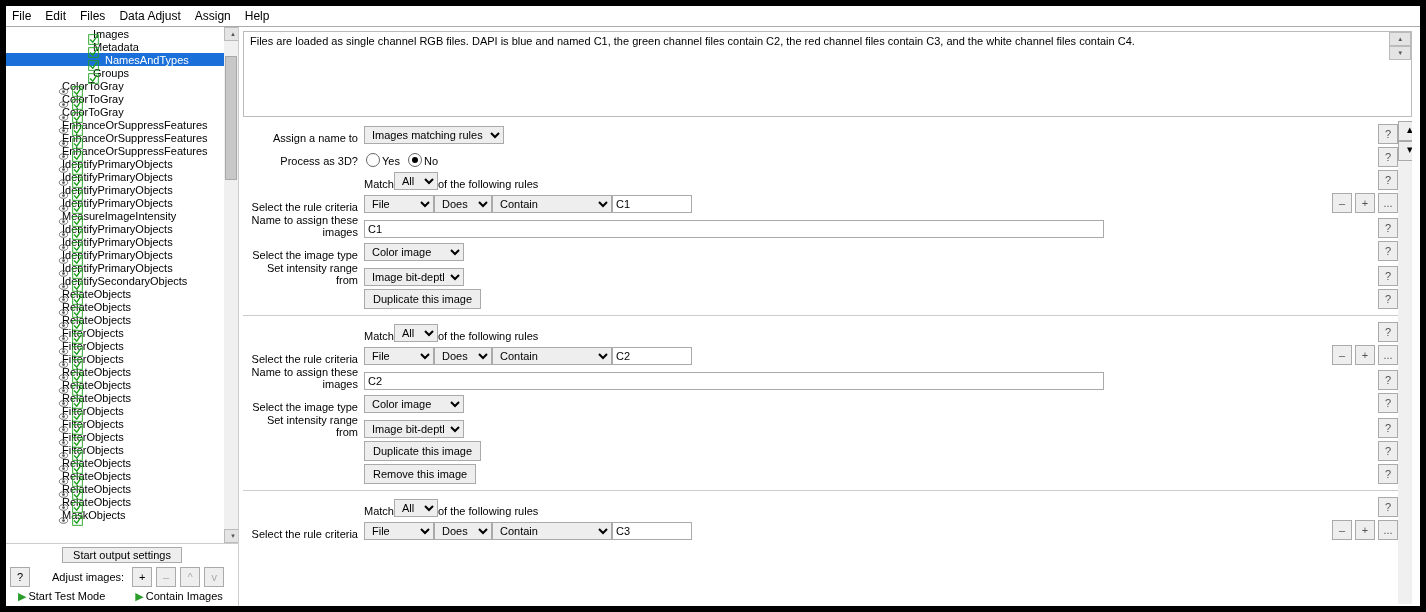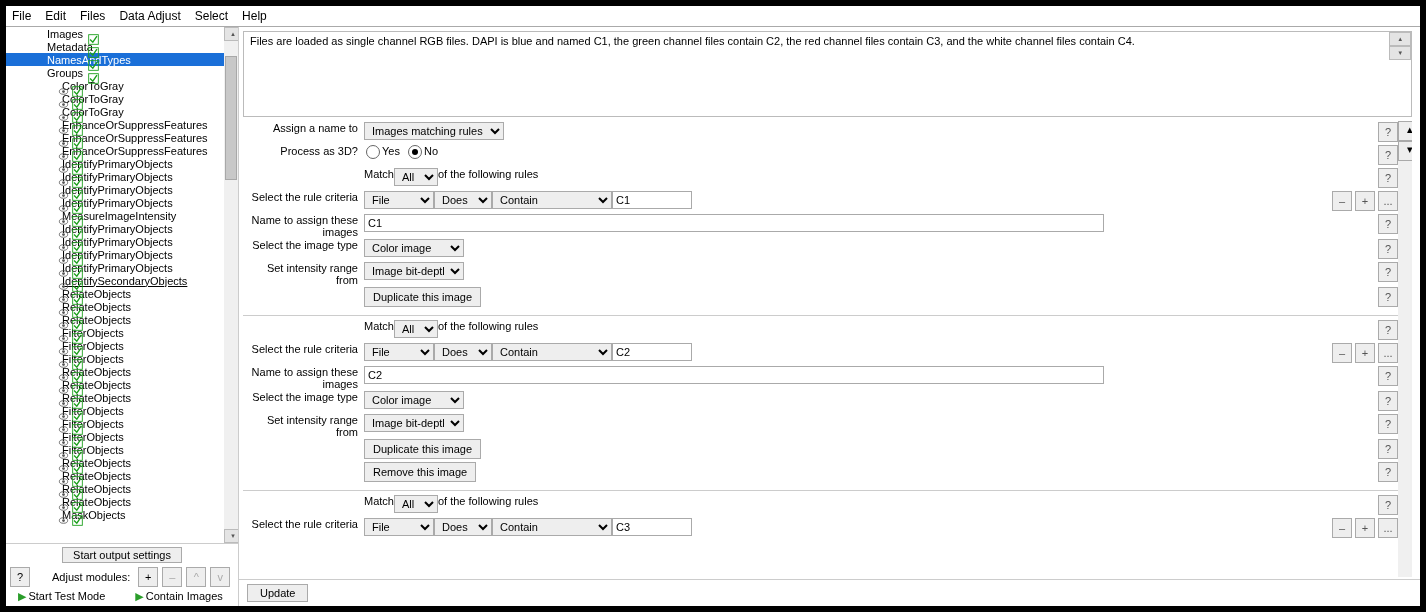--- a/index.html
+++ b/index.html
@@ -3,21 +3,21 @@
 <meta charset="utf-8">
 <style>
 html,body{margin:0;padding:0;font-family:"Segoe UI",Tahoma,sans-serif;font-size:11px;color:#000;background:#fff}
 .frame{width:1426px;height:612px;border:6px solid #000;box-sizing:border-box;display:flex;flex-direction:column;background:#fff}
 .menubar{height:20px;background:#fff;border-bottom:1px solid #aaa;display:flex;align-items:center;padding:0 6px;font-size:12px}
 .menubar span{margin-right:14px;cursor:default}
 .body{flex:1;display:flex;overflow:hidden}
 .sidebar{width:232px;border-right:1px solid #ccc;display:flex;flex-direction:column;background:#fff}
 .modlist{flex:1;overflow:hidden;position:relative}
 .mod-item{display:flex;align-items:center;height:13px;padding-left:42px;white-space:nowrap;font-size:11px}
-.mod-item.intro{padding-left:41px}
+.mod-item.intro{padding-left:87px}
 .mod-item.selected{background:#1a6fd8;color:#fff}
 .eye{position:absolute;left:28px;width:12px;height:12px;display:flex;align-items:center;justify-content:center}
 .chk{position:absolute;left:42px;width:12px;height:12px}
 .mod-item .icons{position:absolute;left:26px;display:flex;gap:2px}
 .mi{width:11px;height:11px;display:inline-block}
 .mi.eye svg,.mi.chk svg{width:11px;height:11px}
 .mi.chk{color:#1ea01e}
 .mi.eye{color:#555}
 .modlist .scrollbar{position:absolute;right:0;top:0;width:14px;height:100%;background:#f0f0f0;display:flex;flex-direction:column}
 .scrollbar .btn{height:14px;background:#e4e4e4;border:1px solid #bbb;box-sizing:border-box;display:flex;align-items:center;justify-content:center;font-size:7px;color:#555}
@@ -28,21 +28,21 @@
 .adjust-row{display:flex;align-items:center;gap:4px;margin:3px 0}
 .adjust-row .lbl{margin-left:18px;margin-right:4px}
 .smallbtn{width:18px;height:18px;background:#eee;border:1px solid #aaa;display:flex;align-items:center;justify-content:center;font-size:11px}
 .smallbtn.dim{color:#aaa}
 .run-row{display:flex;align-items:center;gap:30px;margin-top:3px;padding-left:8px}
 .run-row .tri{color:#2a9d2a;margin-right:2px}
 .main{flex:1;display:flex;flex-direction:column;overflow:hidden}
 .helpbox{margin:4px 8px 2px 4px;border:1px solid #bbb;background:#fff;height:78px;padding:3px 6px;font-size:11px;position:relative;line-height:1.25}
 .settings{flex:1;overflow:hidden;position:relative;margin:2px 8px 2px 4px}
 .settings-inner{position:absolute;inset:0 14px 0 0;overflow:hidden}
-.row{display:flex;align-items:flex-start;min-height:22px;margin:1px 0}
+.row{display:flex;align-items:flex-end;min-height:22px;margin:1px 0}
 .row .label{width:115px;text-align:right;padding-right:6px;font-size:11px}
 select,input[type=text]{font-size:11px;border:1px solid #aaa;background:#fff;height:18px;box-sizing:border-box;padding:0 3px}
 select{background:#eee}
 .btn{background:#eee;border:1px solid #aaa;padding:1px 8px;font-size:11px;height:20px;box-sizing:border-box}
 .qbtn{width:18px;height:18px;background:#eee;border:1px solid #aaa;display:flex;align-items:center;justify-content:center;font-size:11px;color:#555}
 .right-q{margin-left:auto}
 .radio{width:12px;height:12px;border:1px solid #666;border-radius:50%;display:inline-flex;align-items:center;justify-content:center;margin:0 2px}
 .radio .dot{width:6px;height:6px;border-radius:50%;background:#000}
 .hr{height:1px;background:#ccc;margin:6px 0 4px}
 .mainscroll{position:absolute;right:0;top:0;width:14px;height:100%;background:#f0f0f0;display:flex;flex-direction:column}
@@ -52,21 +52,21 @@
 </style>
 </head>
 <body>
 
 <div class="frame">
   <div class="menubar">
     <span>File</span>
     <span>Edit</span>
     <span>Files</span>
     <span>Data Adjust</span>
-    <span>Select</span>
+    <span>Assign</span>
     <span>Help</span>
   </div>
 
   <div class="body">
     <div class="sidebar">
       <div class="modlist" id="modlist">
         <div class="mod-item intro">
             <span class="icons" style="left: 40px;">
               <span class="mi chk"><svg viewBox="0 0 16 16">
                   <rect x="1" y="1" width="14" height="14" fill="none" stroke="currentColor" stroke-width="1.3"></rect>
@@ -84,21 +84,21 @@
             </span>
             <span style="margin-left: 0px;">Metadata</span>
           </div>
           <div class="mod-item selected intro">
             <span class="icons" style="left: 40px;">
               <span class="mi chk"><svg viewBox="0 0 16 16">
                   <rect x="1" y="1" width="14" height="14" fill="none" stroke="currentColor" stroke-width="1.3"></rect>
                   <path d="M3 8 L7 12 L13 3" fill="none" stroke="currentColor" stroke-width="2"></path>
                 </svg></span>
             </span>
-            <span style="margin-left: 0px; text-align: center;">NamesAndTypes</span>
+            <span style="margin-left: 12px; text-align: center;">NamesAndTypes</span>
           </div>
           <div class="mod-item intro">
             <span class="icons" style="left: 40px;">
               <span class="mi chk"><svg viewBox="0 0 16 16">
                   <rect x="1" y="1" width="14" height="14" fill="none" stroke="currentColor" stroke-width="1.3"></rect>
                   <path d="M3 8 L7 12 L13 3" fill="none" stroke="currentColor" stroke-width="2"></path>
                 </svg></span>
             </span>
             <span style="margin-left: 0px;">Groups</span>
           </div>
@@ -301,21 +301,21 @@
             <span class="icons" style="left: 24px;">
               <span class="mi eye"><svg viewBox="0 0 16 16">
                   <ellipse cx="8" cy="8" rx="6" ry="4" fill="none" stroke="currentColor" stroke-width="1.2"></ellipse>
                   <circle cx="8" cy="8" r="2" fill="currentColor"></circle>
                 </svg></span>
               <span class="mi chk"><svg viewBox="0 0 16 16">
                   <rect x="1" y="1" width="14" height="14" fill="none" stroke="currentColor" stroke-width="1.3"></rect>
                   <path d="M3 8 L7 12 L13 3" fill="none" stroke="currentColor" stroke-width="2"></path>
                 </svg></span>
             </span>
-            <span style="margin-left: 14px; text-decoration: underline;">IdentifySecondaryObjects</span>
+            <span style="margin-left: 14px;">IdentifySecondaryObjects</span>
           </div>
           <div class="mod-item">
             <span class="icons" style="left: 24px;">
               <span class="mi eye"><svg viewBox="0 0 16 16">
                   <ellipse cx="8" cy="8" rx="6" ry="4" fill="none" stroke="currentColor" stroke-width="1.2"></ellipse>
                   <circle cx="8" cy="8" r="2" fill="currentColor"></circle>
                 </svg></span>
               <span class="mi chk"><svg viewBox="0 0 16 16">
                   <rect x="1" y="1" width="14" height="14" fill="none" stroke="currentColor" stroke-width="1.3"></rect>
                   <path d="M3 8 L7 12 L13 3" fill="none" stroke="currentColor" stroke-width="2"></path>
@@ -549,21 +549,21 @@
           <div class="track">
               <div class="thumb" style="top:3%;height:25%"></div>
             </div>
           <div class="btn">▾</div>
         </div>
       </div>
       <div class="sidebar-bottom">
         <button class="view-btn">Start output settings</button>
         <div class="adjust-row">
           <div class="smallbtn">?</div>
-          <span class="lbl">Adjust modules:</span>
+          <span class="lbl">Adjust images:</span>
           <div class="smallbtn">+</div>
           <div class="smallbtn dim">–</div>
           <div class="smallbtn dim">^</div>
           <div class="smallbtn dim">v</div>
         </div>
         <div class="run-row">
           <span><span class="tri">▶</span><span>Start Test Mode</span></span>
           <span><span class="tri">▶</span><span>Contain Images</span></span>
         </div>
       </div>
@@ -699,18 +699,15 @@
           </div>
         <div class="mainscroll">
           <div class="btn">▴</div>
           <div class="track">
               <div class="thumb" style="top:0;height:55%"></div>
             </div>
           <div class="btn">▾</div>
         </div>
       </div>
 
-      <div class="footer">
-        <button class="update-btn">Update</button>
-      </div>
     </div>
   </div>
 </div>
 
 </body></html>

